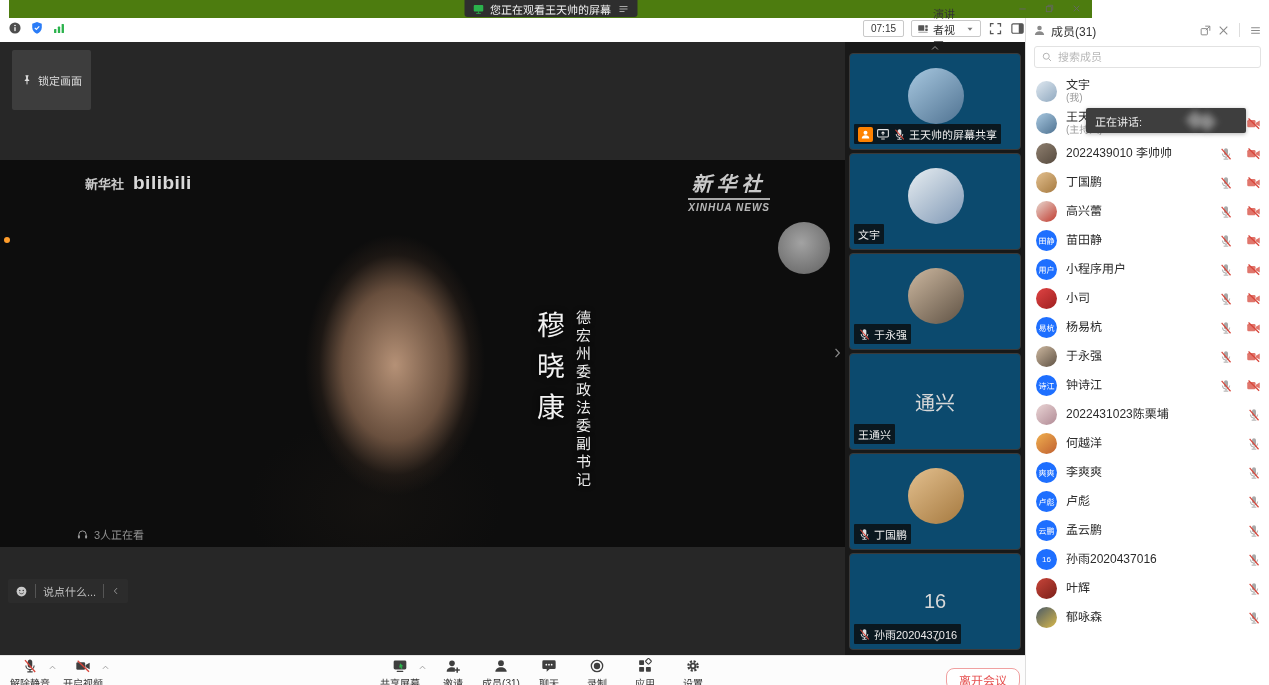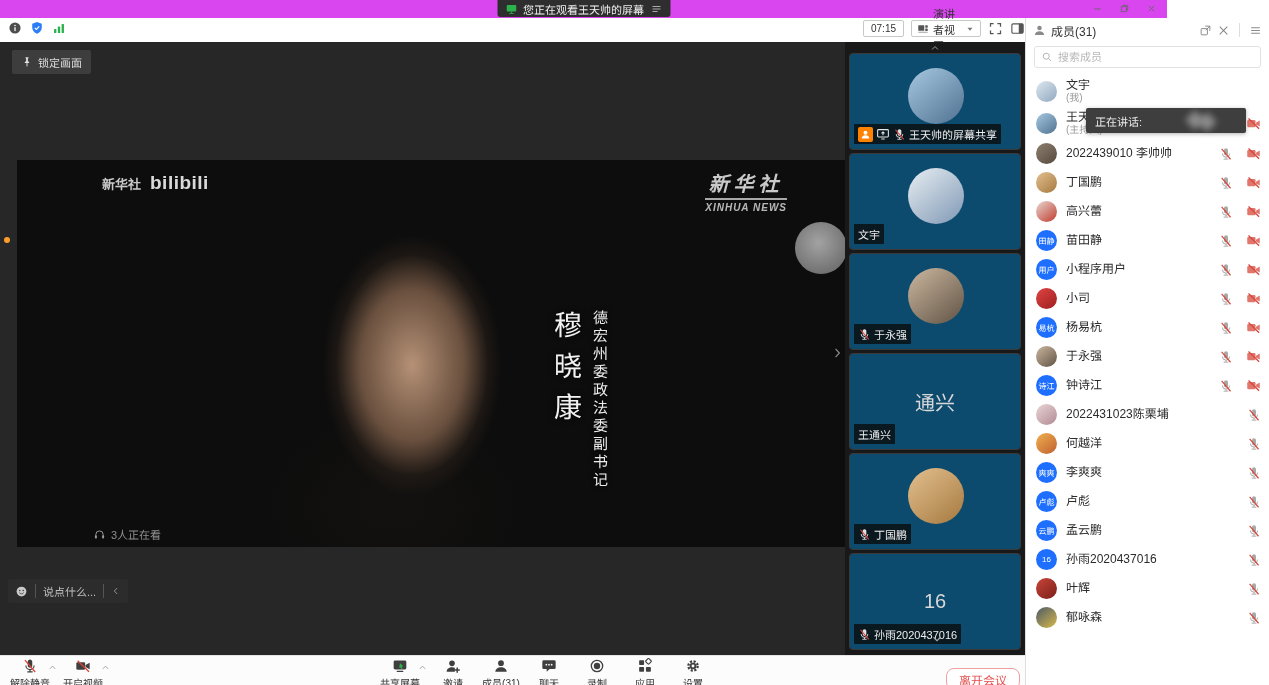--- a/index.html
+++ b/index.html
@@ -3,21 +3,21 @@
 <meta charset="utf-8">
 <style>
   * { margin:0; padding:0; box-sizing:border-box; }
   html,body { width:1269px; height:685px; overflow:hidden; background:#fff;
     font-family:"Liberation Sans","DejaVu Sans",sans-serif; }
   .app { position:absolute; inset:0; width:1269px; height:685px; }
   svg { width:100%; height:100%; display:block; }
   .ic { display:inline-flex; flex:none; }
 
   
-  .titlebar { position:absolute; top:0; left:0; width:1167px; height:18px; background:#d946ef; }
+  .titlebar { position:absolute; top:0; left:9px; width:1083px; height:18px; background:#4d7c0f; }
   .banner { position:absolute; top:0; left:50%; transform:translateX(-50%); height:17px;
     background:#2e2e2e; color:#efefef; font-size:11px; display:flex; align-items:center;
     gap:6px; padding:0 8px; border-radius:0 0 3px 3px; }
   .banner .ic { width:12px; height:12px; }
   .wincontrols { position:absolute; top:3px; right:10px; display:flex; gap:16px; }
   .wincontrols .ic { width:11px; height:11px; cursor:pointer; }
 
   
   .toprow { position:absolute; top:18px; left:0; width:1025px; height:24px; background:#fff; }
   .statusicons { position:absolute; left:8px; top:3px; display:flex; gap:8px; }
@@ -26,26 +26,26 @@
   .timerbox { border:1px solid #c9c9c9; border-radius:2px; font-size:10px; color:#333;
     padding:1px 7px; height:17px; display:flex; align-items:center; }
   .viewbox { border:1px solid #c9c9c9; border-radius:2px; height:17px; display:flex;
     align-items:center; gap:4px; padding:0 5px; font-size:11px; color:#333; cursor:pointer; }
   .viewbox .ic { width:12px; height:12px; }
   .viewbox .caret { width:10px; height:10px; }
   .topcontrols > .ic { width:15px; height:15px; cursor:pointer; }
 
   
   .stage { position:absolute; top:42px; left:0; width:845px; height:613px; background:#272727; }
-  .video { position:absolute; top:118px; left:17px; width:845px; height:387px; background:#0d0d0d; overflow:hidden; }
+  .video { position:absolute; top:118px; left:0; width:845px; height:387px; background:#0d0d0d; overflow:hidden; }
   .face { position:absolute; inset:0; background:
       radial-gradient(ellipse 100px 145px at 395px 205px, rgba(190,152,124,0.95), rgba(128,96,74,0.8) 52%, rgba(48,36,28,0.45) 76%, transparent 90%),
       radial-gradient(ellipse 170px 120px at 375px 345px, rgba(20,18,16,0.95), transparent 75%); }
   .pinbtn { position:absolute; top:8px; left:12px; background:#3d3d3d; border-radius:2px;
-    color:#ddd; font-size:11px; display:flex; align-items:center; gap:5px; padding:4px 9px; cursor:pointer; }
+    color:#ddd; font-size:11px; display:flex; align-items:center; gap:5px; padding:22px 9px; cursor:pointer; }
   .pinbtn .ic { width:12px; height:12px; }
   .orangedot { position:absolute; left:4px; top:195px; width:6px; height:6px; border-radius:50%; background:#ff9d2b; }
   .wm-left { position:absolute; left:85px; top:12px; display:flex; align-items:center; gap:9px; }
   .wm-left .cn { color:rgba(255,255,255,0.78); font-size:13px; font-weight:700; }
   .wm-left .brand { color:rgba(255,255,255,0.85); font-size:19px; font-weight:700; letter-spacing:0.5px; }
   .wm-right { position:absolute; right:75px; top:8px; text-align:center; font-style:italic; }
   .wm-right .cn { color:rgba(235,235,235,0.85); font-size:20px; font-weight:700; letter-spacing:5px;
     border-bottom:2px solid rgba(235,235,235,0.7); padding-bottom:1px; }
   .wm-right .en { color:rgba(225,225,225,0.8); font-size:10px; font-weight:700; letter-spacing:1px; margin-top:2px; }
   .graycircle { position:absolute; left:778px; top:62px; width:52px; height:52px; border-radius:50%;

